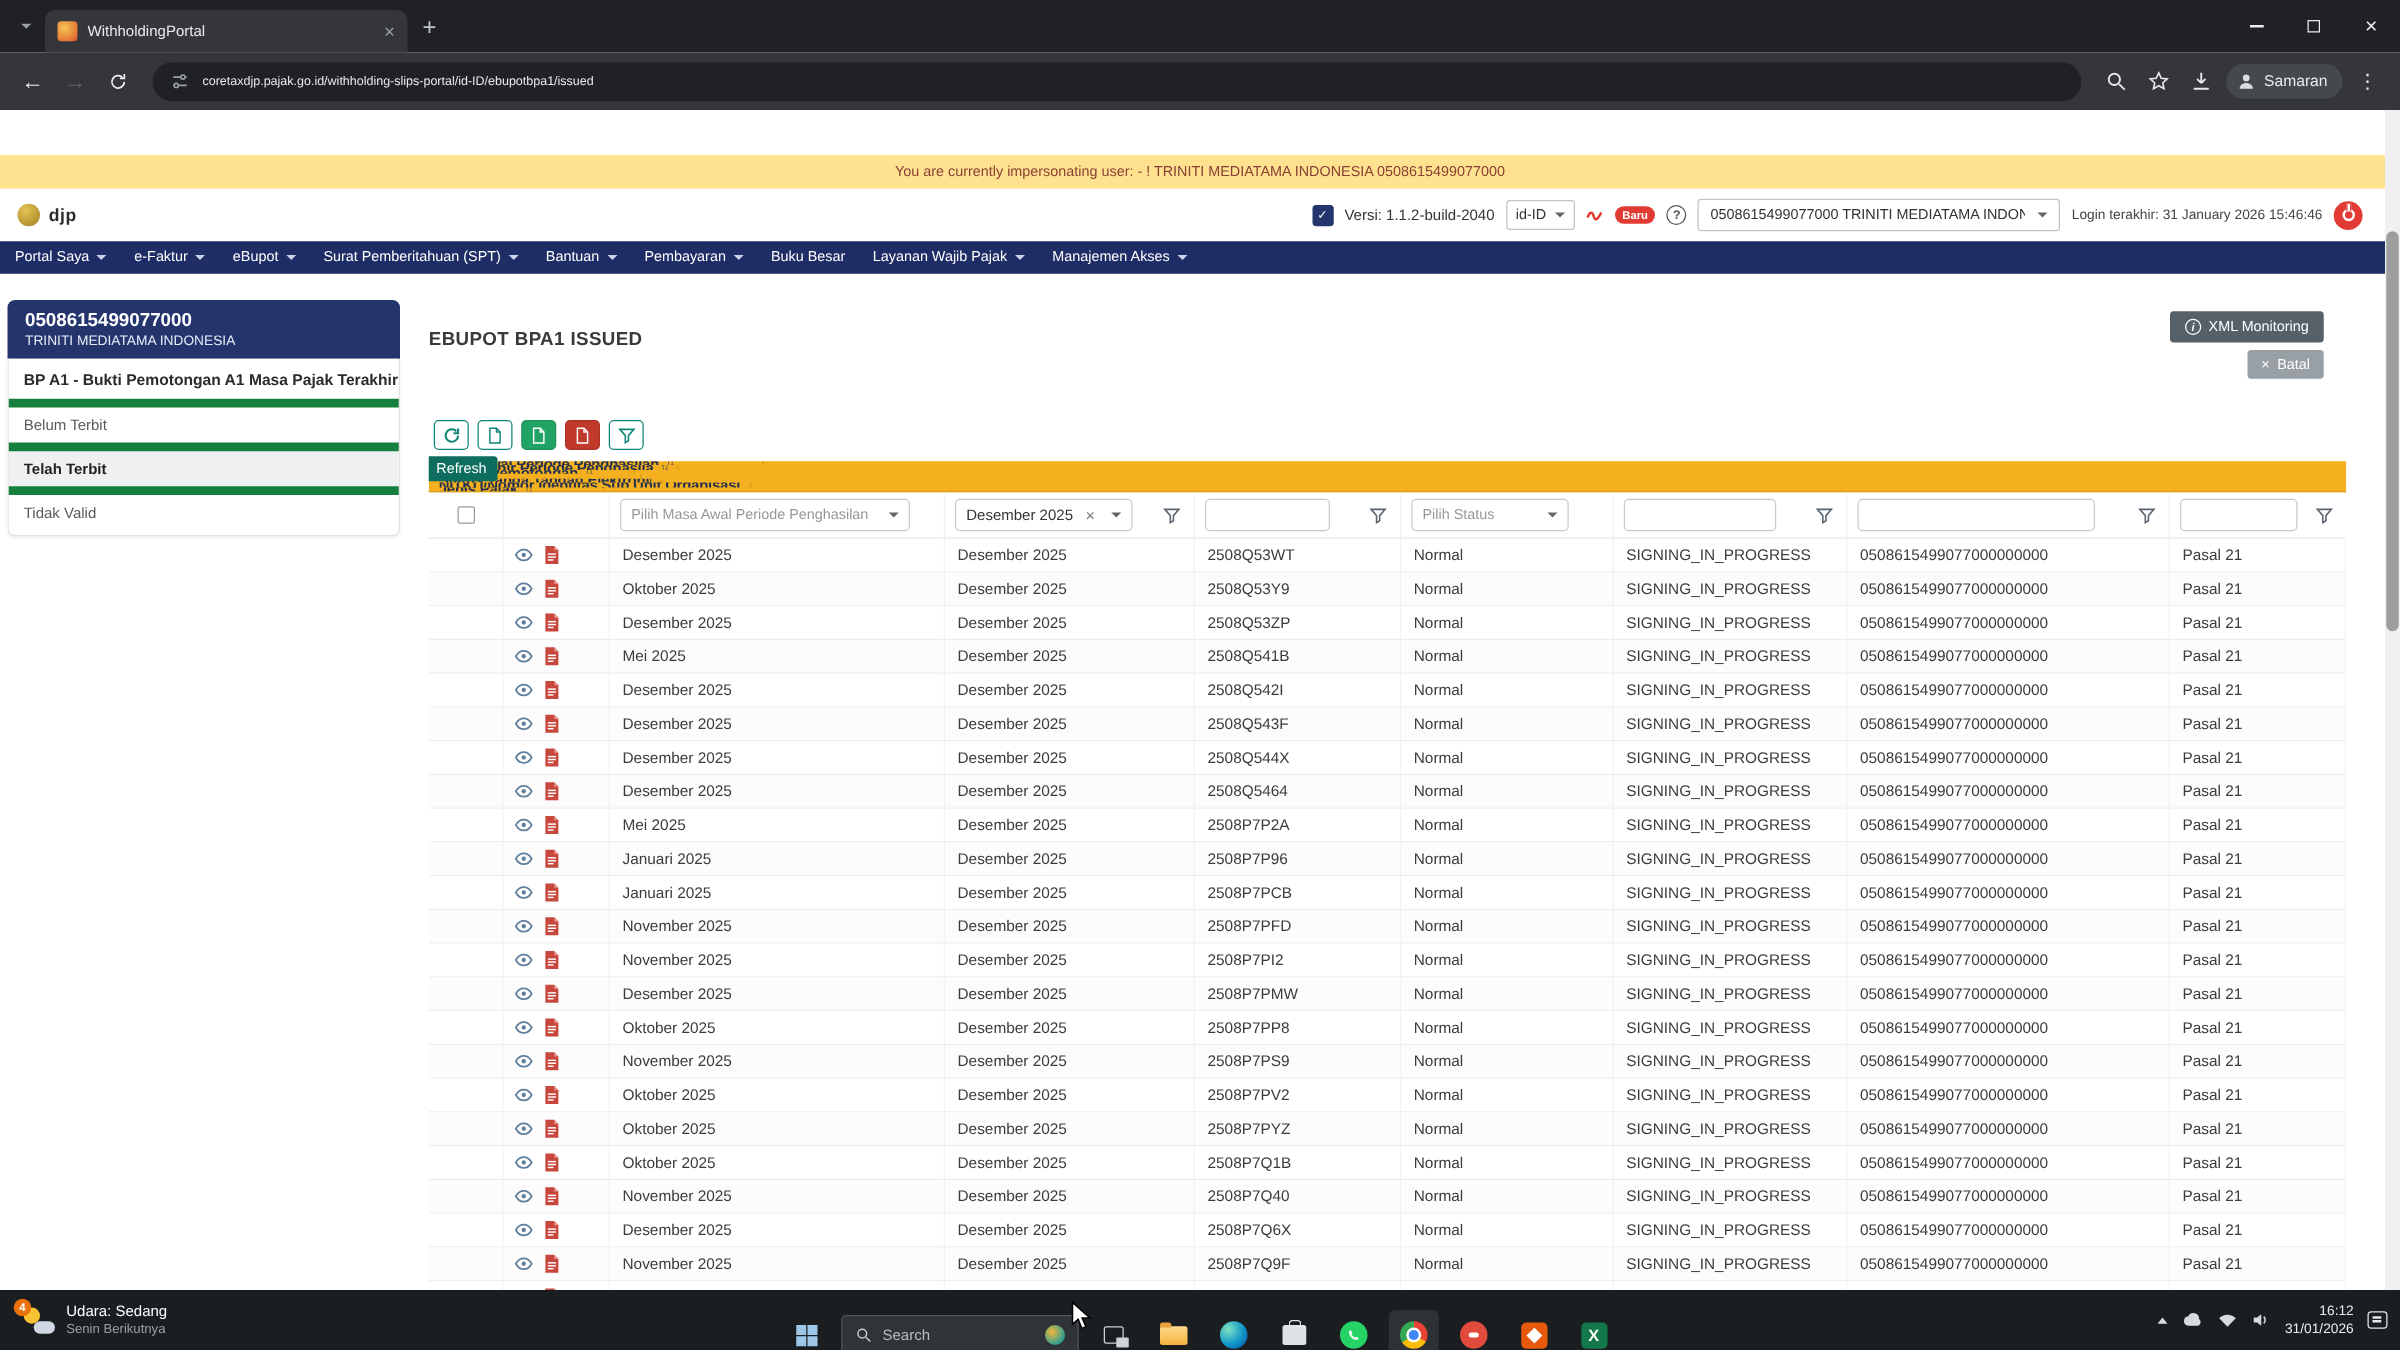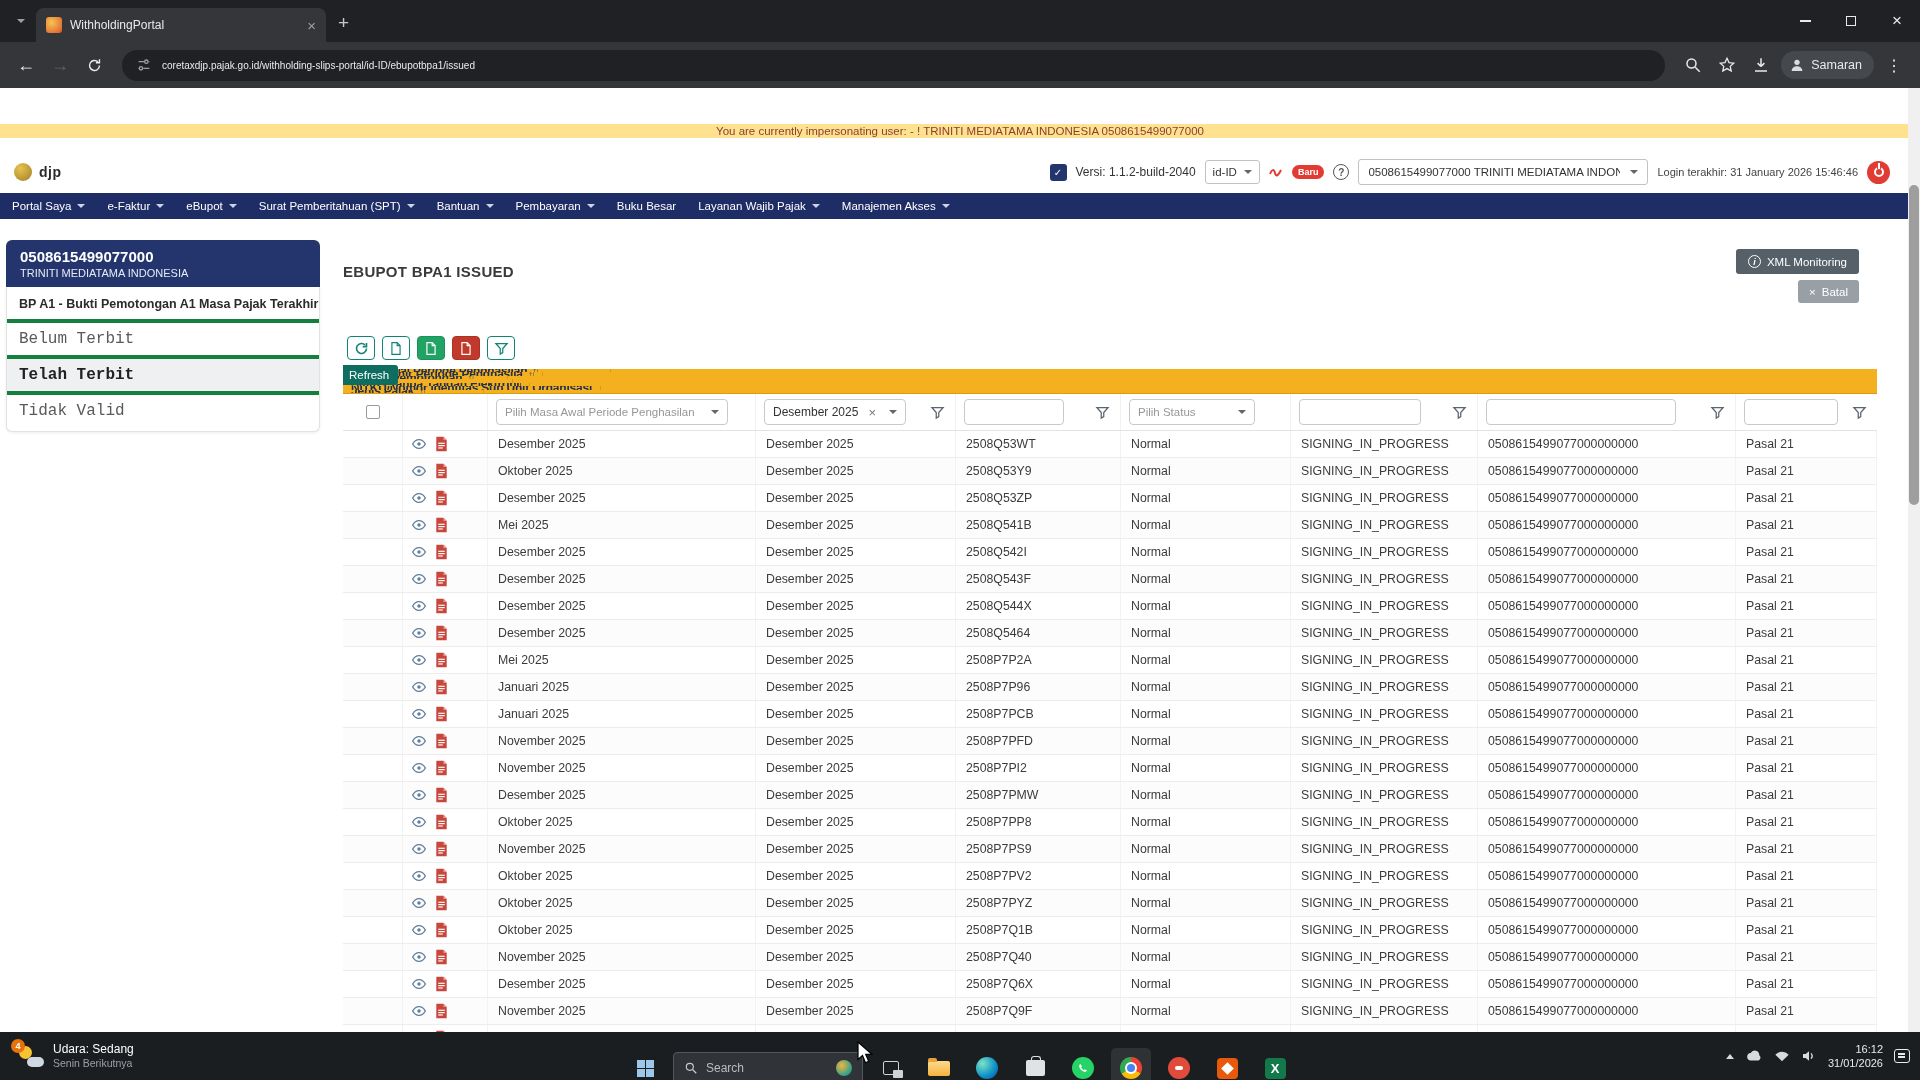--- a/index.html
+++ b/index.html
@@ -25,21 +25,21 @@
   .nav-ic { width:28px; height:28px; display:flex; align-items:center; justify-content:center; color:#e8eaed; font-size:18px; flex:none; }
   .nav-ic.disabled { color:#5f6368; }
   .omnibox { flex:1; height:31px; background:#202124; border-radius:16px; display:flex; align-items:center; padding:0 14px; gap:10px; margin:0 8px; min-width:0; }
   .url { color:#e8eaed; font-size:10px; white-space:nowrap; overflow:hidden; }
   .tb-ic { width:28px; height:28px; display:flex; align-items:center; justify-content:center; flex:none; }
   .dots { color:#e8eaed; font-size:16px; }
   .profile-chip { height:28px; border-radius:14px; background:#45484d; display:flex; align-items:center; gap:6px; padding:0 12px 0 8px; color:#e8eaed; font-size:12.5px; flex:none; }
 
   
   .page-bg { position:absolute; left:0; top:88px; width:1920px; height:944px; background:#fff; }
-  .banner { position:absolute; left:0; top:124px; width:1920px; height:14px; background:#ffe28f; display:flex; align-items:center; justify-content:center; }
+  .banner { position:absolute; left:0; top:124px; width:1920px; height:27px; background:#ffe28f; display:flex; align-items:center; justify-content:center; }
   .banner span { color:#8a4034; font-size:11.5px; }
 
   .site-header { position:absolute; left:0; top:151px; width:1920px; height:42px; background:#fff; display:flex; align-items:center; justify-content:space-between; padding:0 30px 0 14px; }
   .hdr-left { display:flex; align-items:center; gap:7px; }
   .gov-icon { width:18px; height:18px; border-radius:50%; background:radial-gradient(circle at 35% 30%, #e6c353, #a07e22); }
   .djp-logo { font-size:14px; font-weight:bold; color:#2b2b2b; letter-spacing:.5px; }
   .hdr-right { display:flex; align-items:center; gap:9px; }
   .ver-shield { width:17px; height:17px; background:#24356e; border-radius:3px; color:#fff; font-size:10px; display:flex; align-items:center; justify-content:center; }
   .ver-text { font-size:12px; color:#333; }
   .locale-select { height:24px; border:1px solid #c2c2c2; border-radius:3px; padding:0 7px; display:flex; align-items:center; gap:7px; font-size:11.5px; color:#333; background:#fff; }
@@ -61,21 +61,21 @@
   .clight { border-top-color:#9aa0a6; }
   .cup { border-top:none; border-bottom:5px solid #d8dbde; }
 
   
   .sidebar { position:absolute; left:6px; top:240px; width:314px; }
   .side-head { background:#24356e; border-radius:6px 6px 0 0; padding:8px 14px; }
   .side-npwp { color:#fff; font-size:15px; font-weight:bold; }
   .side-comp { color:#e6eaf6; font-size:11px; margin-top:2px; }
   .side-body { background:#fff; border:1px solid #e2e2e2; border-top:none; border-radius:0 0 6px 6px; box-shadow:0 1px 3px rgba(0,0,0,.07); padding-bottom:4px; }
   .side-title { font-size:12.5px; font-weight:bold; color:#2b2b2b; padding:10px 12px 8px; white-space:nowrap; overflow:hidden; }
-  .side-item { font-size:16px; color:#5a5a5a; padding:7px 12px; border-top:4px solid #15803d;font-family:Liberation Mono, monospace; }
+  .side-item { font-size:12px; color:#5a5a5a; padding:7px 12px; border-top:7px solid #15803d; }
   .side-item.active { font-weight:bold; color:#222; background:#eef0f2; }
 
   
   .main { position:absolute; left:343px; top:233px; width:1534px; height:799px; overflow:hidden; }
   .main-title { position:absolute; top:30px; left:0; font-size:15px; font-weight:bold; color:#3a3a3a; letter-spacing:.3px; }
   .xml-btn { position:absolute; top:16px; right:18px; height:25px; background:#566069; color:#fff; font-size:11.5px; border-radius:3px; display:flex; align-items:center; gap:6px; padding:0 12px; }
   .info-ic { width:13px; height:13px; border:1.4px solid #fff; border-radius:50%; font-size:9px; display:flex; align-items:center; justify-content:center; font-style:italic; font-weight:bold; }
   .batal-btn { position:absolute; top:47px; right:18px; height:23px; background:#98a0a6; color:#fff; font-size:11.5px; border-radius:3px; display:flex; align-items:center; gap:6px; padding:0 11px; }
   .toolbar { position:absolute; top:103px; left:4px; display:flex; gap:7px; }
   .tbtn { width:28px; height:24px; border:1px solid #0f8577; border-radius:4px; background:#fff; display:flex; align-items:center; justify-content:center; }

